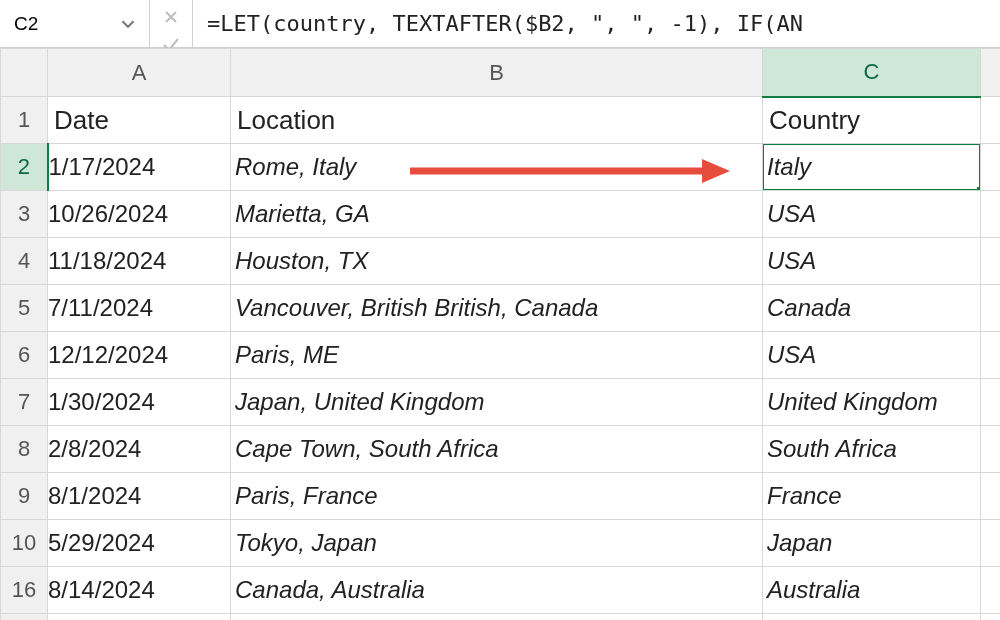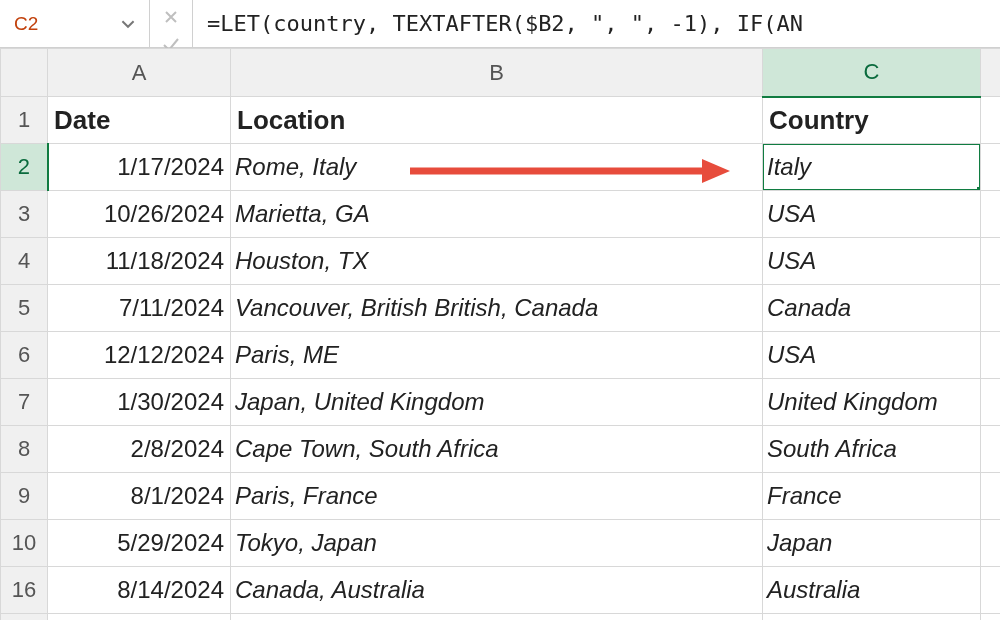--- a/index.html
+++ b/index.html
@@ -20,21 +20,21 @@
     }
     .name-box-wrap {
       display: flex; align-items: center;
       width: 150px; height: 100%;
       border-right: 1px solid #d0d0d0;
       padding: 0 10px;
     }
     .name-box {
       flex: 1;
       font-size: 19px;
-      color: #c2410c;
+      color: #000000;
       padding: 4px 4px;
     }
     .name-box-dd {
       width: 22px; height: 22px;
       display: flex; align-items: center; justify-content: center;
       color: #666;
     }
     .fx-section {
       display: flex; align-items: center;
       padding: 0 8px;
@@ -123,22 +123,22 @@
       color: #0a6b3d;
       border-right: 2px solid #107c41;
     }
 
     
     col.rowhdr { width: 47px; }
     col.colA { width: 183px; }
     col.colB { width: 532px; }
     col.colC { width: 218px; }
     col.colD { width: 20px; }
-    .hdr-cell { font-weight: 700; font-size: 26px; padding-left: 6px; }
-    .date-cell { text-align: right; padding-right: 6px; display: block; }
+    .hdr-cell { font-weight: 400; font-size: 26px; padding-left: 6px; }
+    .date-cell { padding-right: 6px; display: block; }
     .text-cell { text-align: left; padding-left: 4px; display: block; font-style: italic; }
 
     
     td.selected {
       position: relative;
     }
     td.selected::after {
       content: "";
       position: absolute;
       inset: -1px;

